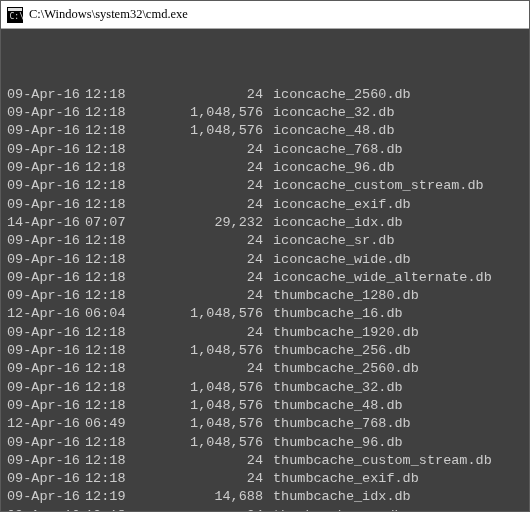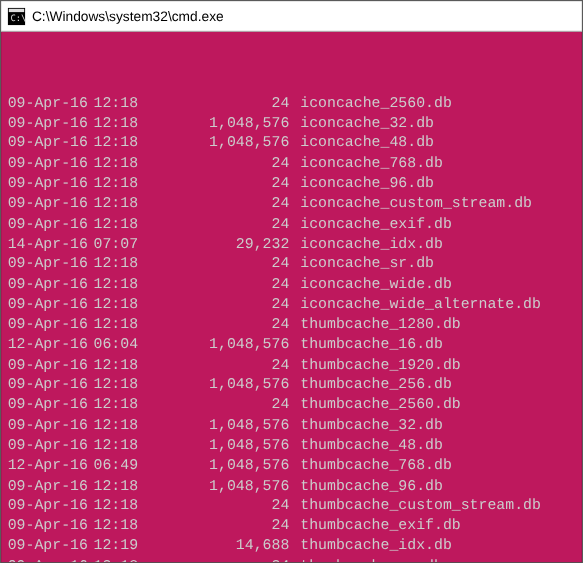--- a/index.html
+++ b/index.html
@@ -29,27 +29,27 @@
   }
   .title-icon {
     width: 16px;
     height: 16px;
     margin-right: 6px;
     display: flex;
     align-items: center;
     justify-content: center;
   }
   .title-text {
-    font-family: Liberation Sans, sans-serif;
+    font-family: Liberation Serif, serif;
     font-size: 12.5px;
     color: #000;
   }
   .console {
     flex: 1;
-    background: #be185d;
+    background: #404040;
     color: #ccc;
     padding: 2px 6px;
     line-height: 18.3px;
     white-space: pre;
     overflow: hidden;
     letter-spacing: 0px;
   }
   .row { display: block; }
   .date { display: inline-block; width: 78px; }
   .time { display: inline-block; width: 54px; }

